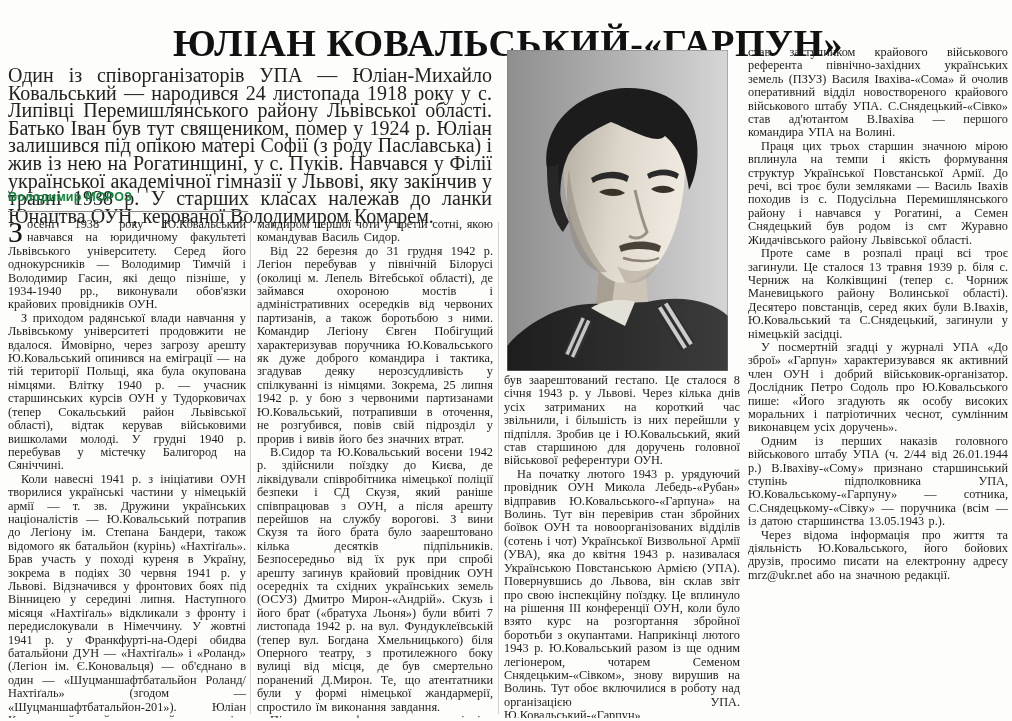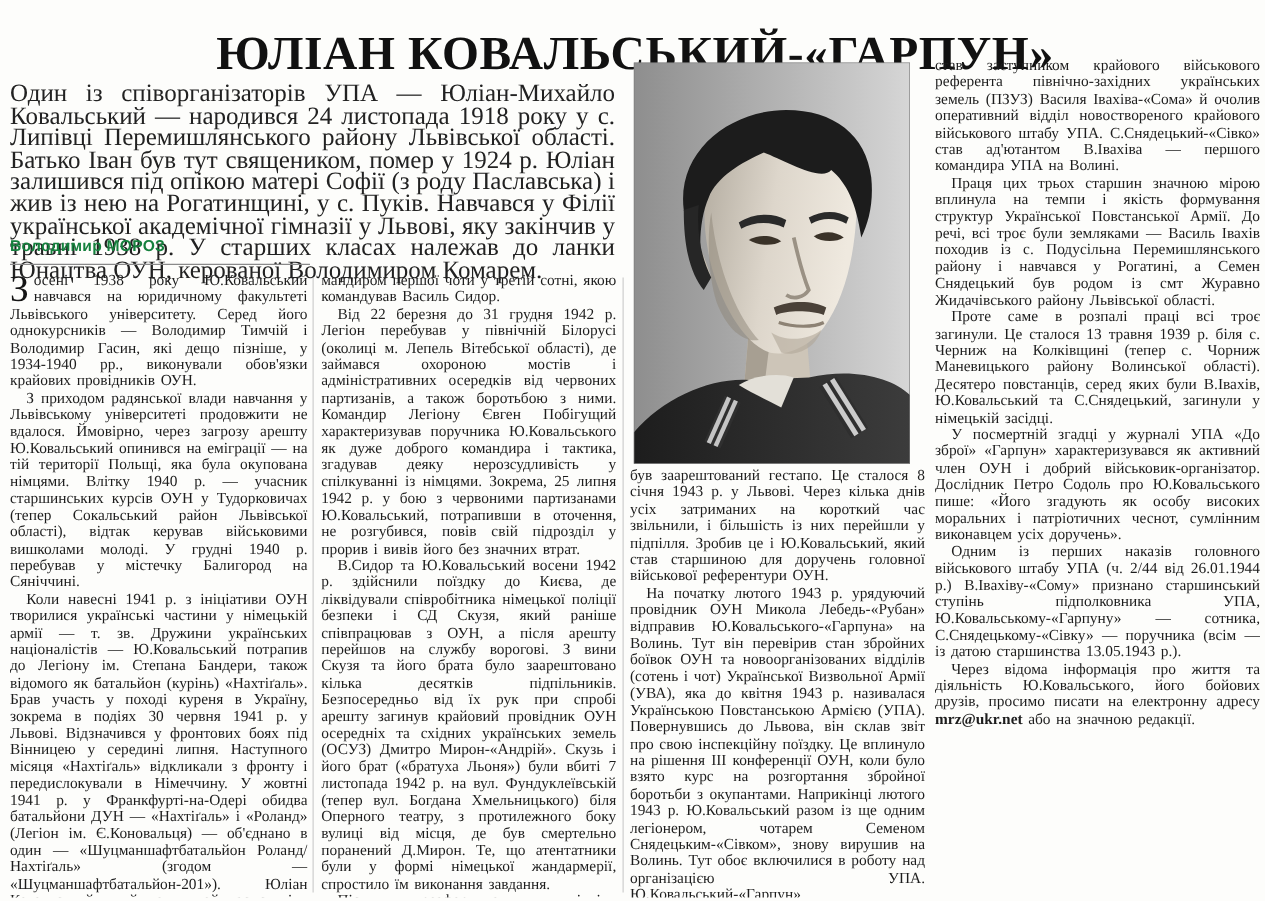--- a/index.html
+++ b/index.html
@@ -45,21 +45,21 @@
   .vrule {
     position:absolute; width:1px; background:#cfcfcf;
   }
   .vrule-a { left:250px; top:222px; height:492px; }
   .vrule-b { left:498px; top:222px; height:492px; }
   .photo {
     position:absolute; left:507px; top:50px; width:221px; height:321px;
     margin:0; line-height:0;
   }
   .photo svg { width:100%; height:100%; display:block; }
-  .email { font-weight:700;margin-top:34px; }
+  .email { font-weight:400;margin-top:34px; }
 </style>
 </head>
 <body>
 
 <div class="page">
 
   <h1 class="headline">ЮЛІАН КОВАЛЬСЬКИЙ-«ГАРПУН»</h1>
 
   <p class="lede">Один із співорганізаторів УПА — Юліан-Михайло Ковальський — народився 24 листопада 1918 року у с. Липівці Перемишлянського району Львівської області. Батько Іван був тут священиком, помер у 1924 р. Юліан залишився під опікою матері Софії (з роду Паславська) і жив із нею на Рогатинщині, у с. Пуків. Навчався у Філії української академічної гімназії у Львові, яку закінчив у травні 1938 р. У старших класах належав до ланки Юнацтва ОУН, керованої Володимиром Комарем.</p>
 

